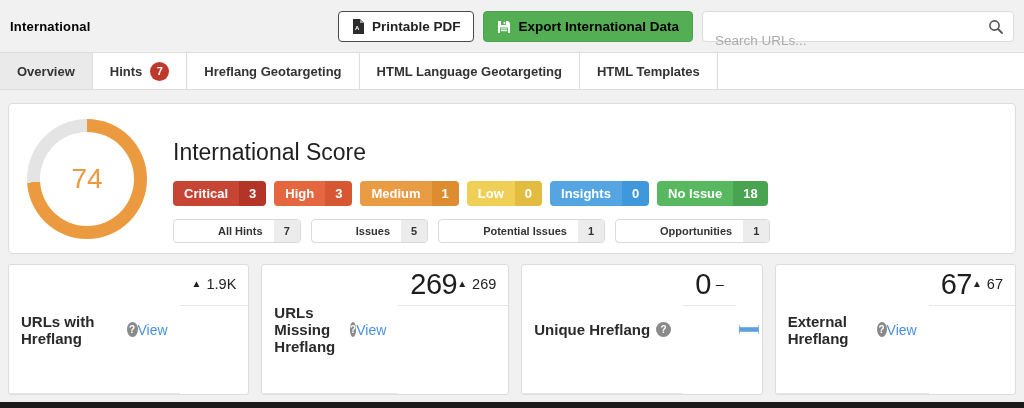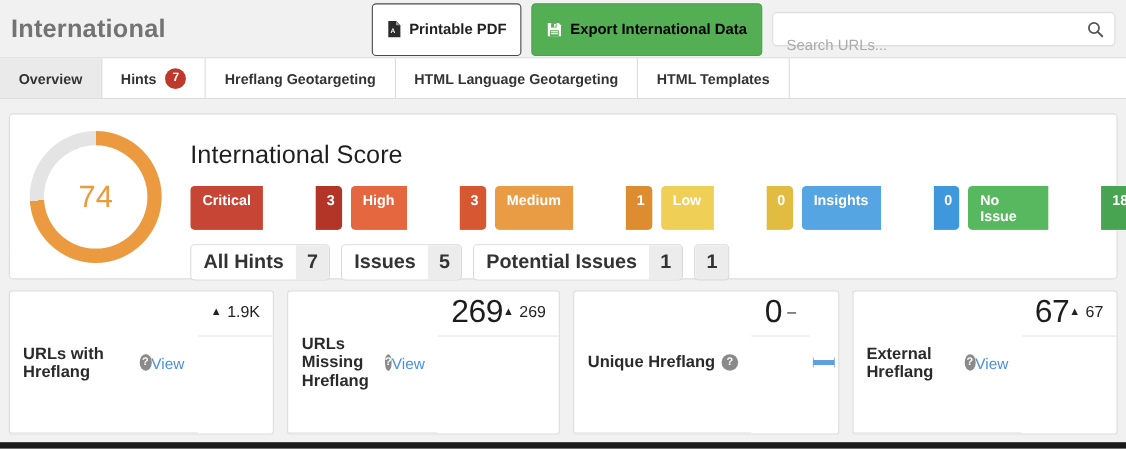--- a/index.html
+++ b/index.html
@@ -1,23 +1,23 @@
 <!DOCTYPE html>
 <html><head>
 <meta charset="utf-8">
 <style>
   * { margin:0; padding:0; box-sizing:border-box; }
   html,body { width:1024px; height:408px; }
   body { font-family:"Liberation Sans", sans-serif; background:#f1f1f1; overflow:hidden; position:relative; }
 
   
   .top-row { display:flex; align-items:center; padding:12px 10px 11px 10px; height:52px; }
-  .page-title { font-size:23px; font-weight:700; color:#737373; letter-spacing:.2px; }
+  .page-title { font-size:13px; font-weight:700; color:#000000; letter-spacing:.2px; }
   .top-spacer { flex:1; }
-  .btn { display:inline-flex; align-items:center; gap:7px; height:48px; padding:0 13px; border-radius:4px; font-size:13.5px; font-weight:700; cursor:pointer; }
+  .btn { display:inline-flex; align-items:center; gap:7px; height:31px; padding:0 13px; border-radius:4px; font-size:13.5px; font-weight:700; cursor:pointer; }
   .pdf-btn { background:#fff; border:1px solid #4a4a4a; color:#222; }
   .export-btn { background:#54ae54; border:1px solid #4ba04b; color:#000000; margin-left:9px; }
   .search-wrap { margin-left:9px; width:312px; height:31px; background:#fff; border:1px solid #dcdcdc; border-radius:4px; display:flex; align-items:center; padding:0 9px 0 12px; }
   .search-wrap input { flex:1; border:none; outline:none; font-size:13.5px; color:#555; font-family:"Liberation Sans",sans-serif; background:transparent;margin-top:28px; }
   .search-wrap input::placeholder { color:#aaa; }
 
   
   .tab-bar { display:flex; background:#fff; border-top:1px solid #ddd; border-bottom:1px solid #ddd; height:38px; }
   .tab { display:flex; align-items:center; gap:8px; padding:0 17px; font-size:13px; font-weight:700; color:#333; border-right:1px solid #ddd; cursor:pointer;text-align:center; }
   .tab.active { background:#eaeaea; }
@@ -26,25 +26,25 @@
 
   
   .score-panel { margin:13px 8px 0 8px; height:151px; background:#fff; border:1px solid #ddd; border-radius:4px; display:flex; align-items:center; padding:0 20px 0 18px; }
   .donut-wrap { width:120px; height:120px; position:relative; flex:0 0 auto; }
   .donut { width:120px; height:120px; border-radius:50%; }
   .donut-hole { position:absolute; left:13px; top:13px; width:94px; height:94px; background:#fff; border-radius:50%; display:flex; align-items:center; justify-content:center; }
   .donut-score { font-size:28px; font-weight:500; }
   .score-content { flex:1; padding-left:26px;margin-top:24px; }
   .score-title { font-size:23px; font-weight:500; color:#1f1f1f; }
   .badge-row { display:flex; gap:8px; margin-top:15px; }
-  .sev-badge { display:inline-flex; border-radius:4px; overflow:hidden; font-size:13px; font-weight:700; color:#fff; cursor:pointer;gap:48px; }
+  .sev-badge { display:inline-flex; border-radius:4px; overflow:hidden; font-size:13px; font-weight:700; color:#fff; cursor:pointer; }
   .sev-label { padding:5px 11px; }
   .sev-count { padding:5px 10px; min-width:26px; text-align:center; }
   .filter-row { display:flex; gap:10px; margin-top:13px; }
-  .filter-btn { display:inline-flex; border:1px solid #d9d9d9; border-radius:4px; overflow:hidden; font-size:18px; font-weight:600; color:#333; background:#fff; cursor:pointer; }
+  .filter-btn { display:inline-flex; border:1px solid #d9d9d9; border-radius:4px; overflow:hidden; font-size:11px; font-weight:600; color:#333; background:#fff; cursor:pointer;padding-left:33px; }
   .filter-label { padding:5px 11px; background:#fff; }
   .filter-count { padding:5px 10px; min-width:26px; text-align:center; background:#ececec; }
 
   
   .cards-row { display:flex; gap:12px; margin:10px 8px 0 8px; }
   .card { flex:1; background:#fff; border:1px solid #ddd; border-radius:3px; height:131px; display:flex; flex-direction:row; }
   .card-head { display:flex; align-items:center; padding:9px 12px 8px 12px; border-bottom:1px solid #e6e6e6; }
   .card-title { font-size:15px; font-weight:700; color:#2a2a2a; }
   .help-icon { width:15px; height:15px; border-radius:50%; background:#8a8a8a; color:#fff; font-size:10px; font-weight:700; display:inline-flex; align-items:center; justify-content:center; margin-left:6px; cursor:pointer; }
   .head-spacer { flex:1; }
@@ -168,20 +168,21 @@
       </span>
       <span class="filter-btn">
         <span class="filter-label">Issues</span>
         <span class="filter-count">5</span>
       </span>
       <span class="filter-btn">
         <span class="filter-label">Potential Issues</span>
         <span class="filter-count">1</span>
       </span>
       <span class="filter-btn">
+        <span class="filter-label">Opportunities</span>
         <span class="filter-count">1</span>
       </span>
     </div>
   </div>
 </div>
 
 <div class="cards-row">
 
   <div class="card">
     <div class="card-head">

